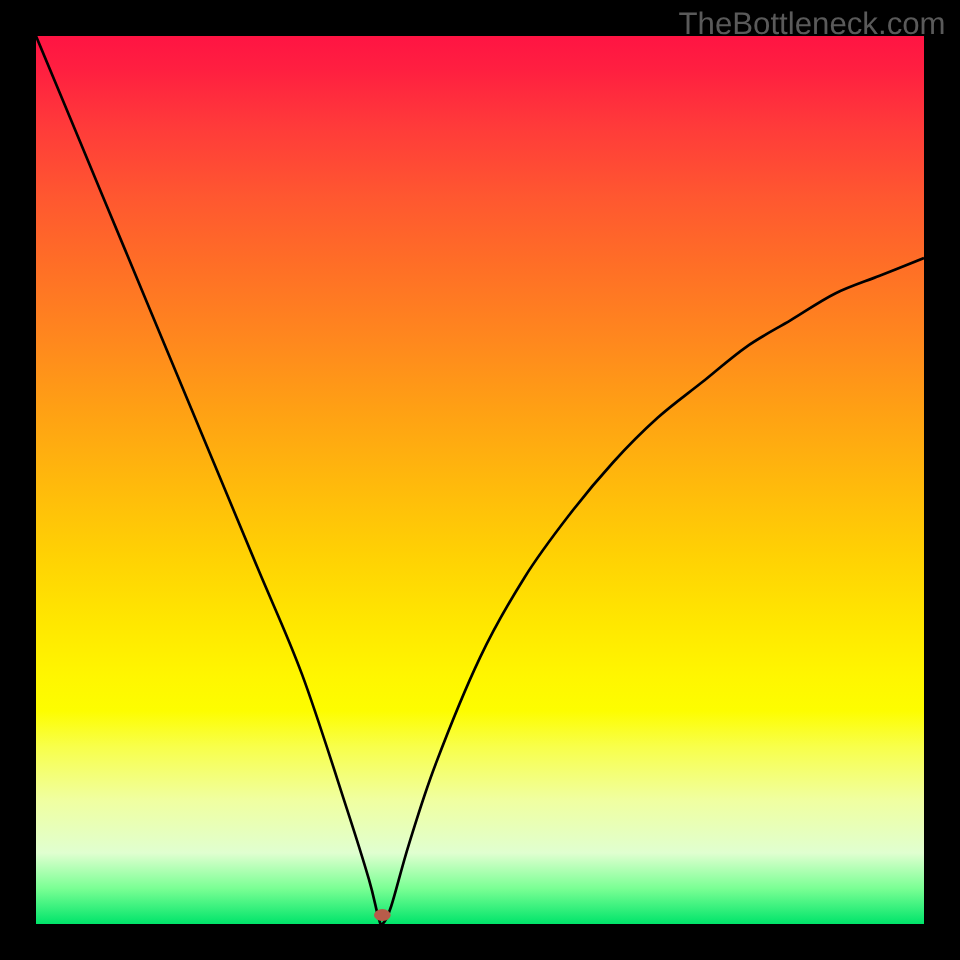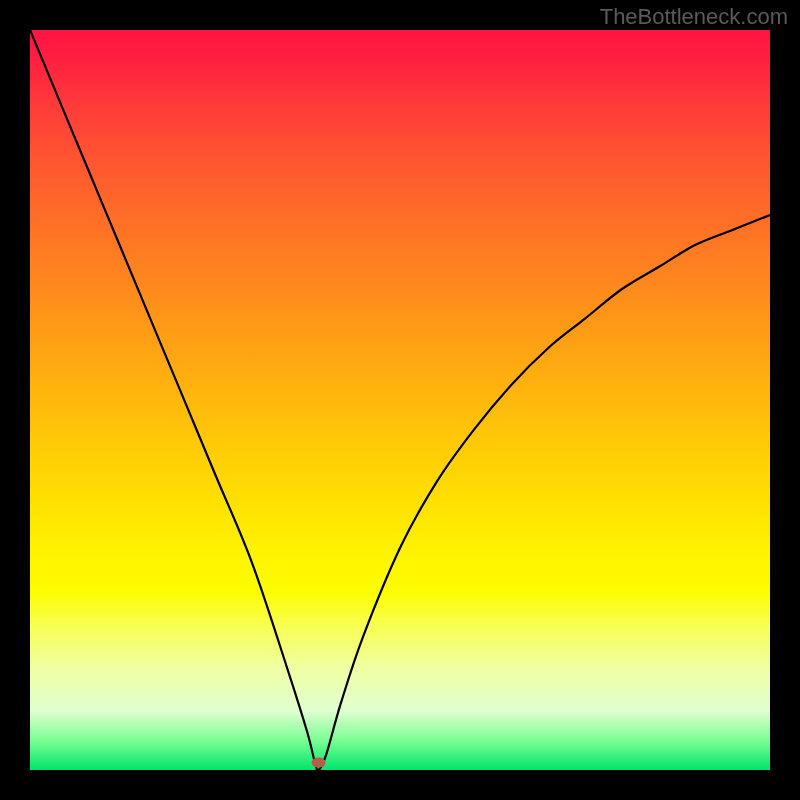--- a/index.html
+++ b/index.html
@@ -9,21 +9,21 @@
     background: #000;
     position: relative;
     overflow: hidden;
     font-family: Arial, sans-serif;
   }
   .watermark {
     position: absolute;
     top: 4px;
     right: 12px;
     color: #5a5a5a;
-    font-size: 22px;
+    font-size: 26px;
     font-weight: 500;
     z-index: 10;
   }
   .plot-area {
     position: absolute;
     left: 30px;
     top: 30px;
     width: 740px;
     height: 740px;
     overflow: hidden;

